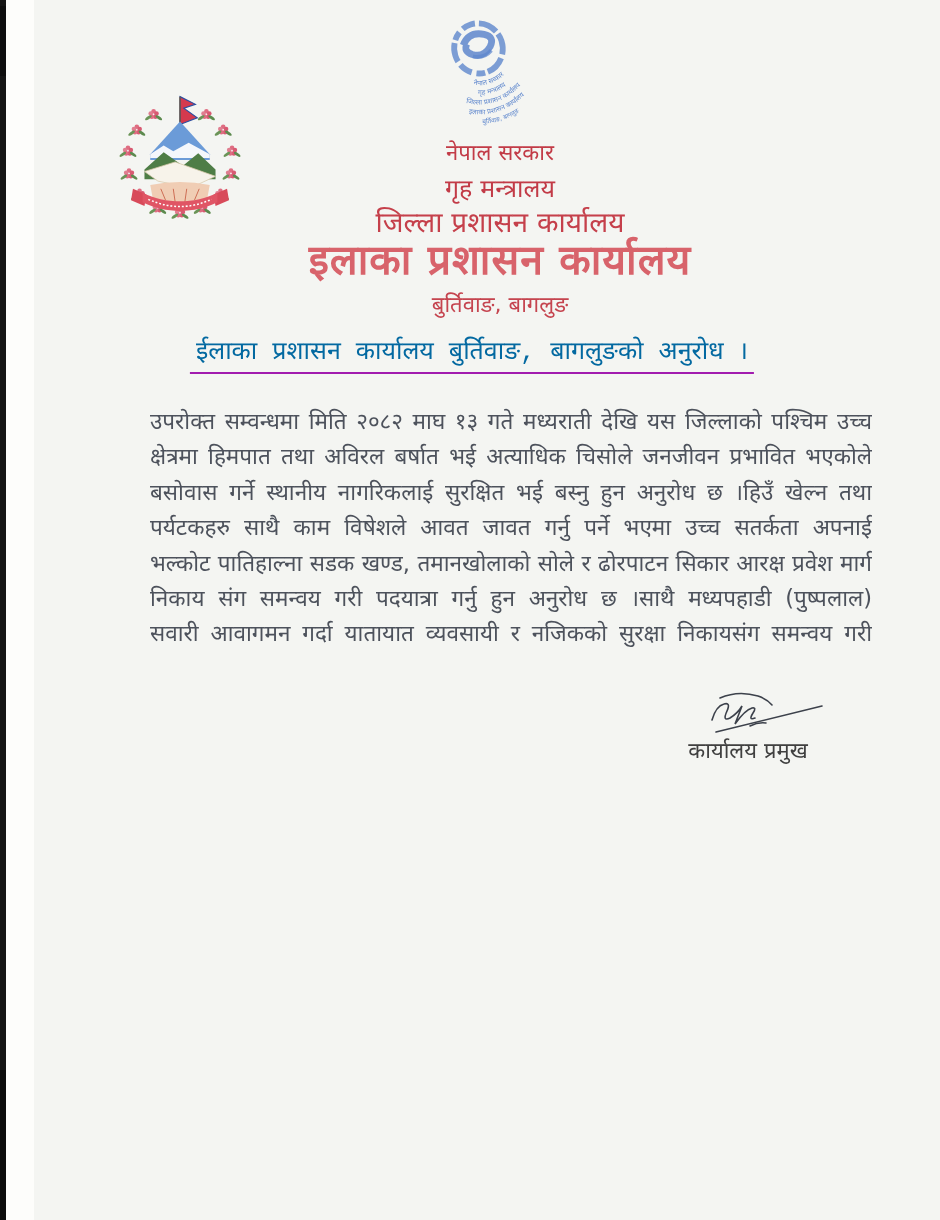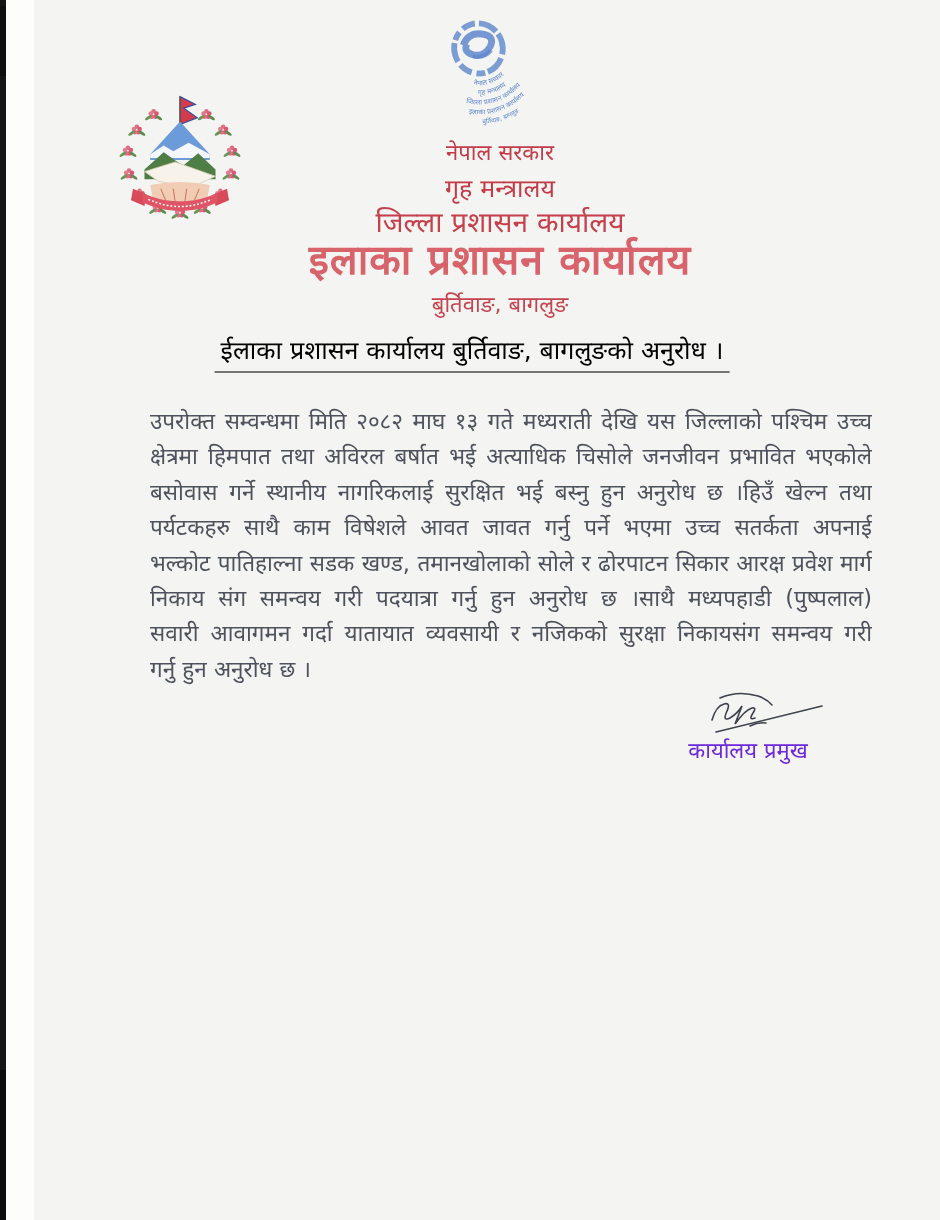--- a/index.html
+++ b/index.html
@@ -15,29 +15,29 @@
   .emblem{position:absolute;left:108px;top:90px;width:144px;height:140px;}
 
   .hdr{position:absolute;left:500px;transform:translateX(-50%);white-space:nowrap;text-align:center;}
   .hdr-gov{top:136px;font-size:22px;color:#c23b47;}
   .hdr-min{top:170px;font-size:25px;color:#c23b47;}
   .hdr-dao{top:202px;font-size:28px;color:#c5404b;}
   .hdr-title{top:230px;font-size:41px;font-weight:bold;color:#d8636b;letter-spacing:1px;}
   .hdr-loc{top:288px;font-size:22px;color:#c5444f;}
 
   .subject{position:absolute;left:472px;top:332px;transform:translateX(-50%);white-space:nowrap;
-           font-size:25px;color:#000000;border-bottom:2px solid #737373;padding:0 6px 5px 6px;}
+           font-size:25px;color:#0369a1;border-bottom:2px solid #a21caf;padding:0 6px 5px 6px;font-family:Liberation Mono, monospace;}
 
   .body-block{position:absolute;left:118px;top:404px;width:754px;font-size:22.5px;color:#4d525c;}
   .body-block .ln{height:35.4px;line-height:35.4px;white-space:nowrap;margin-left:32px;}
   .body-block .ln.just{text-align:justify;text-align-last:justify;white-space:normal;
                        overflow:hidden;}
   .sig{position:absolute;left:690px;top:686px;width:140px;height:58px;}
   .sig-label{position:absolute;left:748px;top:734px;transform:translateX(-50%);
-             font-size:22px;color:#6d28d9;white-space:nowrap;}
+             font-size:22px;color:#404040;white-space:nowrap;}
 </style>
 </head>
 <body>
 
 <div id="page">
 
   <div class="edge-black"></div>
   <div class="edge-black-top"></div>
   <div class="edge-black-bottom"></div>
   <div class="edge-white"></div>
@@ -127,21 +127,20 @@
   <div class="subject">ईलाका प्रशासन कार्यालय बुर्तिवाङ, बागलुङको अनुरोध ।</div>
 
   <div class="body-block">
     <div class="ln just">उपरोक्त सम्वन्धमा मिति २०८२ माघ १३ गते मध्यराती देखि यस जिल्लाको पश्चिम उच्च पहाडी</div>
     <div class="ln just">क्षेत्रमा हिमपात तथा अविरल बर्षात भई अत्याधिक चिसोले जनजीवन प्रभावित भएकोले त्यस क्षेत्रमा</div>
     <div class="ln just">बसोवास गर्ने स्थानीय नागरिकलाई सुरक्षित भई बस्नु हुन अनुरोध छ ।हिउँ खेल्न तथा पदयात्रा गर्ने</div>
     <div class="ln just">पर्यटकहरु साथै काम विषेशले आवत जावत गर्नु पर्ने भएमा उच्च सतर्कता अपनाई नजिकको सुरक्षा</div>
     <div class="ln just">भल्कोट पातिहाल्ना सडक खण्ड, तमानखोलाको सोले र ढोरपाटन सिकार आरक्ष प्रवेश मार्ग भई</div>
     <div class="ln just">निकाय संग समन्वय गरी पदयात्रा गर्नु हुन अनुरोध छ ।साथै मध्यपहाडी (पुष्पलाल) राजमार्गको</div>
     <div class="ln just">सवारी आवागमन गर्दा यातायात व्यवसायी र नजिकको सुरक्षा निकायसंग समन्वय गरी सुरक्षित यात्रा</div>
-    <div class="ln">गर्नु हुन अनुरोध छ ।</div>
   </div>
 
   <svg class="sig" viewBox="0 0 140 58">
     <g fill="none" stroke="#3c414b" stroke-width="1.6" stroke-linecap="round">
       <path d="M22,34 q4,-14 12,-16 q7,-2 3,7 q-5,11 3,7 q8,-5 12,-12 l-7,18 q10,-14 17,-16 q5,-1 1,5 q-5,8 2,5"></path>
       <path d="M30,12 q18,-8 38,-2 q9,3 14,9"></path>
       <path d="M26,46 L132,20"></path>
       <path d="M60,40 q8,-4 16,-3"></path>
     </g>
   </svg>

